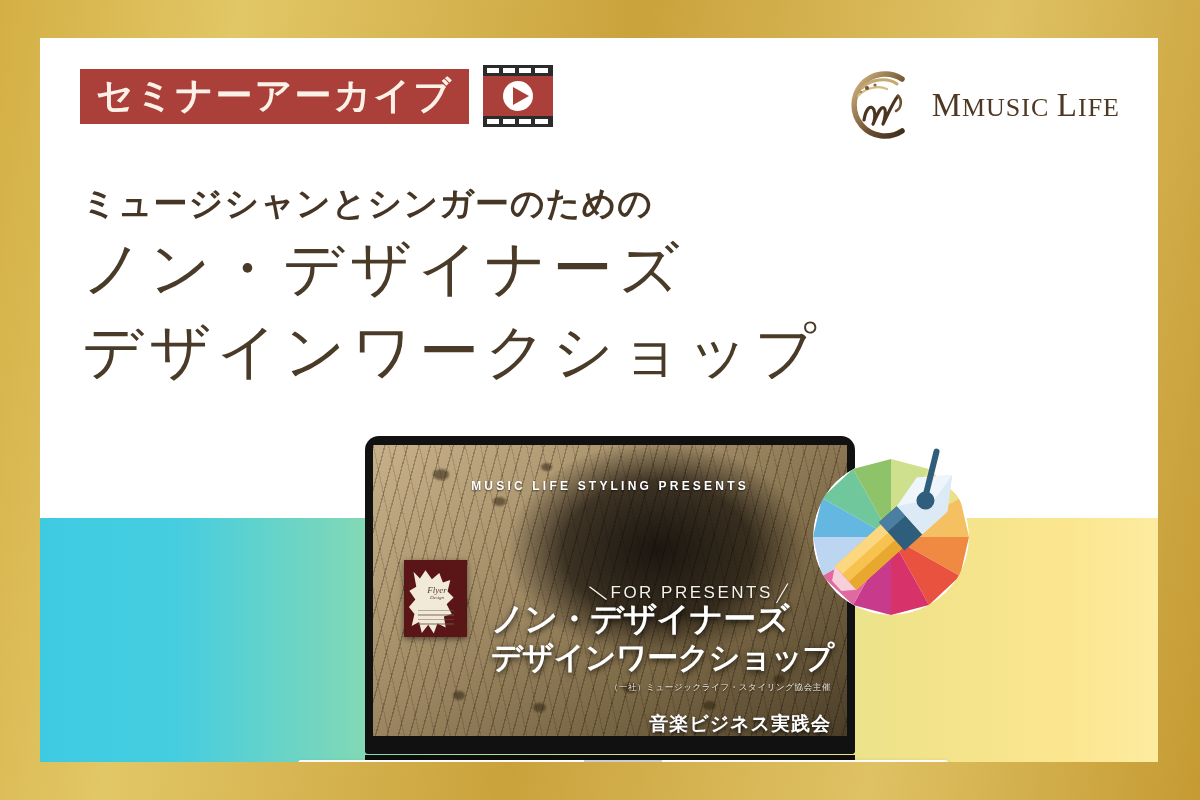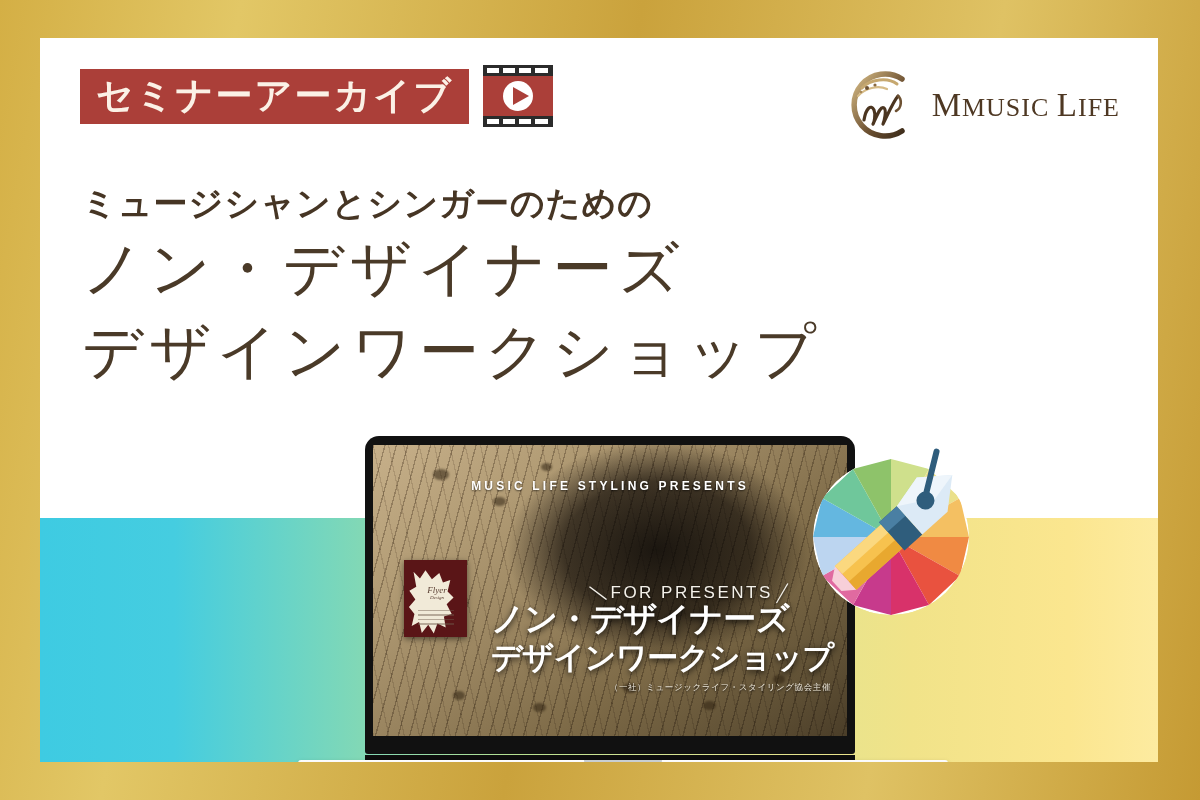--- a/index.html
+++ b/index.html
@@ -241,20 +241,21 @@
           <div class="for-musicians">
             <span class="slash-l">＼</span><span>FOR PRESENTS</span><span class="slash-r">／</span>
           </div>
 
           <div class="screen-title">
             <div>ノン・デザイナーズ</div>
             <div class="l2">デザインワークショップ</div>
           </div>
 
           <div class="org-line">（一社）ミュージックライフ・スタイリング協会主催</div>
+          <div class="org-main">音楽ビジネス実践会</div>
 
           <div class="flyer">
             <div class="flyer-in">
               <div class="splash"></div>
               <div class="flyer-script">
                 <span>Flyer</span>
                 <span class="sub">Design</span>
               </div>
               <div class="flyer-lines">
                 <i></i>

